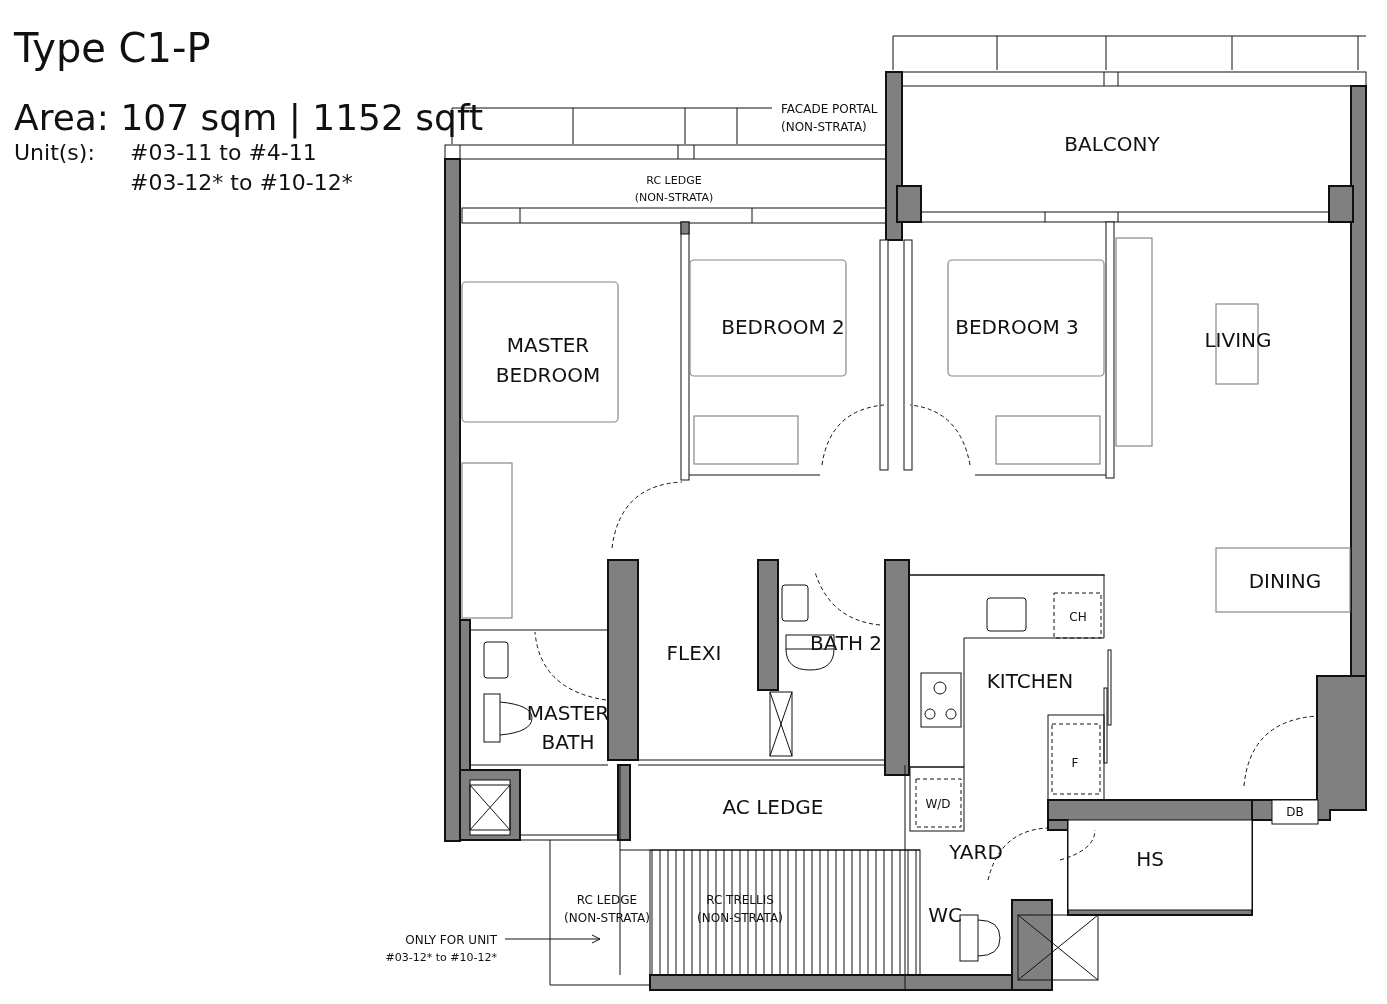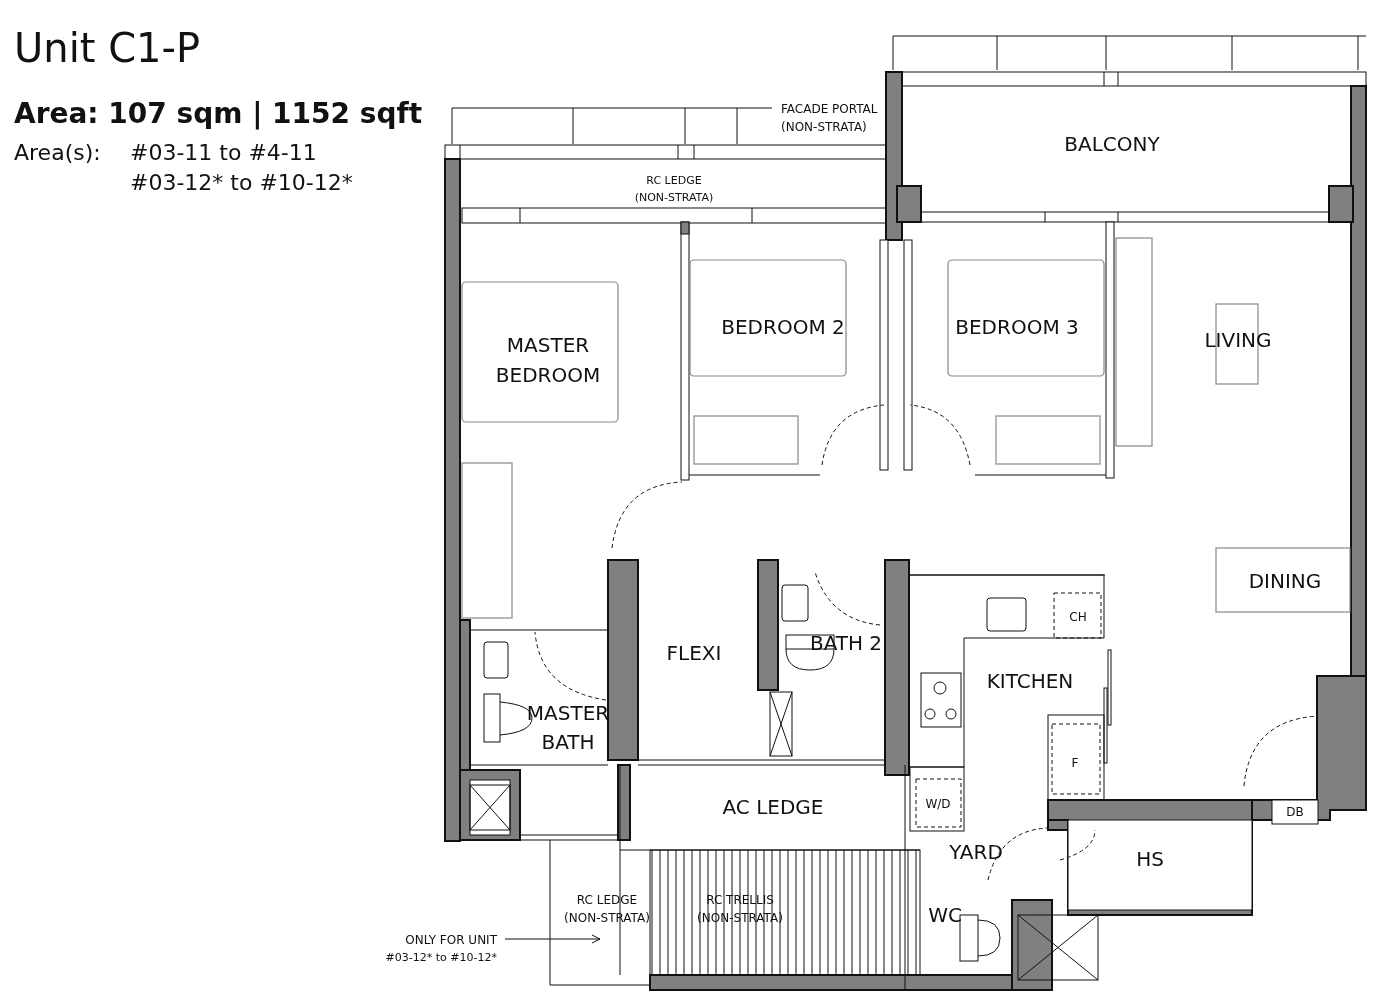--- a/index.html
+++ b/index.html
@@ -1,31 +1,31 @@
 <!DOCTYPE html>
 <html><head>
 <meta charset="utf-8">
 <style>
   html, body { margin: 0; padding: 0; background: #ffffff; }
   body { width: 1387px; height: 1004px; position: relative; overflow: hidden; font-family: "DejaVu Sans", sans-serif; color: #111; }
   .title { position: absolute; left: 14px; top: 28px; font-size: 40px; line-height: 1; }
-  .area { position: absolute; left: 14px; top: 100px; font-size: 28px; line-height: 1; font-weight: bold; }
+  .area { position: absolute; left: 14px; top: 100px; font-size: 36px; line-height: 1; }
   .units { position: absolute; left: 14px; top: 138px; font-size: 22px; line-height: 30px; }
   .units .lbl { display: inline-block; width: 116px; }
   .units .row2 { padding-left: 116px; }
   svg { position: absolute; left: 0; top: 0; }
   svg text { font-family: "DejaVu Sans", sans-serif; fill: #111; }
 </style>
 </head>
 <body>
 
-<div class="title">Unit C1-P</div>
+<div class="title">Type C1-P</div>
 <div class="area">Area: 107 sqm | 1152 sqft</div>
 <div class="units">
-  <div><span class="lbl">Area(s):</span><span>#03-11 to #4-11</span></div>
+  <div><span class="lbl">Unit(s):</span><span>#03-11 to #4-11</span></div>
   <div class="row2"><span>#03-12* to #10-12*</span></div>
 </div>
 
 <svg width="1387" height="1004" viewBox="0 0 1387 1004">
   <defs>
     <pattern id="trellis" width="8" height="10" patternUnits="userSpaceOnUse">
       <line x1="4" y1="0" x2="4" y2="10" stroke="#111" stroke-width="1"></line>
     </pattern>
   </defs>
 

